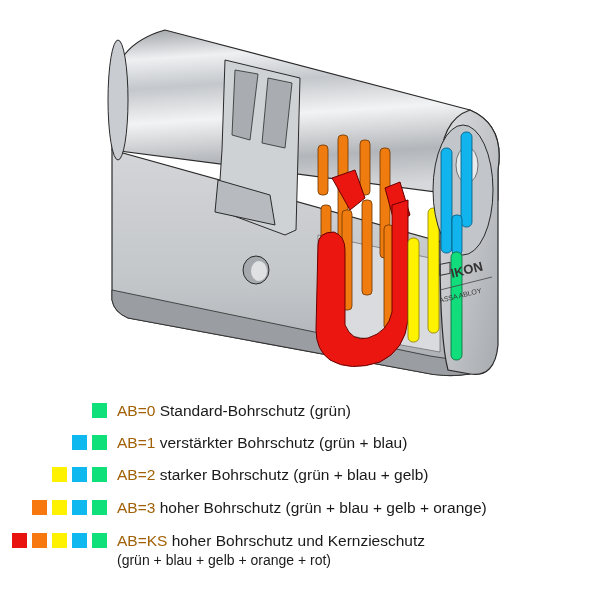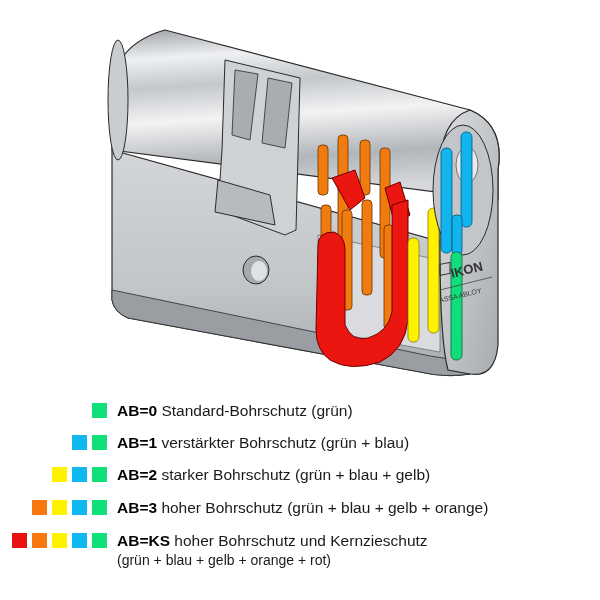--- a/index.html
+++ b/index.html
@@ -2,21 +2,21 @@
 <html><head>
   <meta charset="utf-8">
   <style>
     html, body { margin: 0; padding: 0; background: #ffffff; }
     body { width: 600px; height: 600px; position: relative; overflow: hidden; font-family: "Liberation Sans", sans-serif; }
     .illustration { position: absolute; left: 0; top: 0; width: 600px; height: 395px; }
     .legend { position: absolute; left: 0; top: 398px; width: 600px; }
     .row { position: absolute; left: 0; height: 22px; width: 600px; }
     .swatch { position: absolute; width: 15px; height: 15px; }
     .label { position: absolute; left: 117px; font-size: 15.5px; color: #1a1a1a; white-space: nowrap; line-height: 18px; }
-    .label b { font-weight: bold; color: #000000; }
+    .label b { font-weight: normal; color: #a16207; }
     .label2 { position: absolute; left: 117px; font-size: 14px; color: #1a1a1a; white-space: nowrap; line-height: 18px; }
   </style>
 </head>
 <body>
 
 <svg class="illustration" viewBox="0 0 600 395" width="600" height="395">
   <defs>
     <linearGradient id="cylGrad" x1="0" y1="0" x2="0.15" y2="1">
       <stop offset="0" stop-color="#9ea1a5"></stop>
       <stop offset="0.18" stop-color="#eef0f2"></stop>

